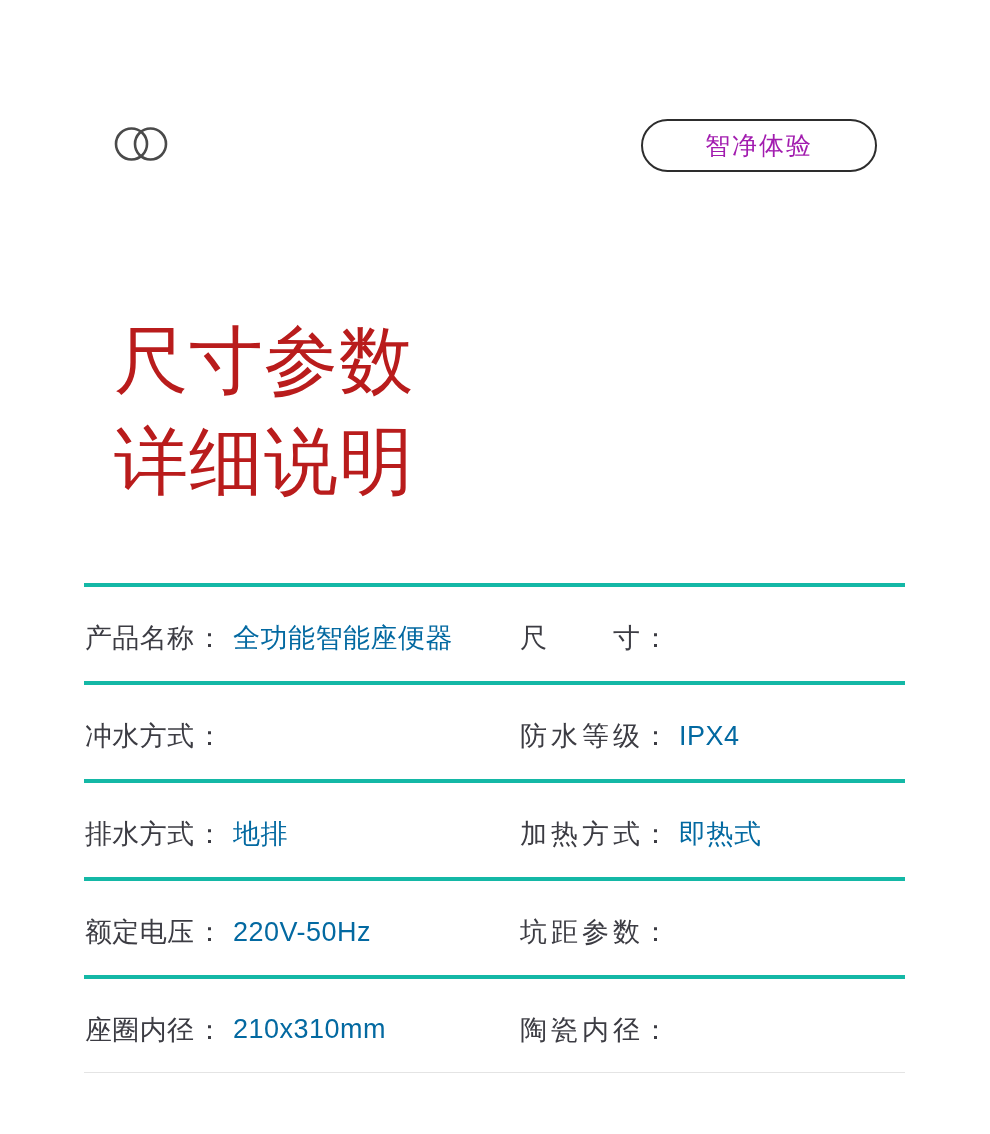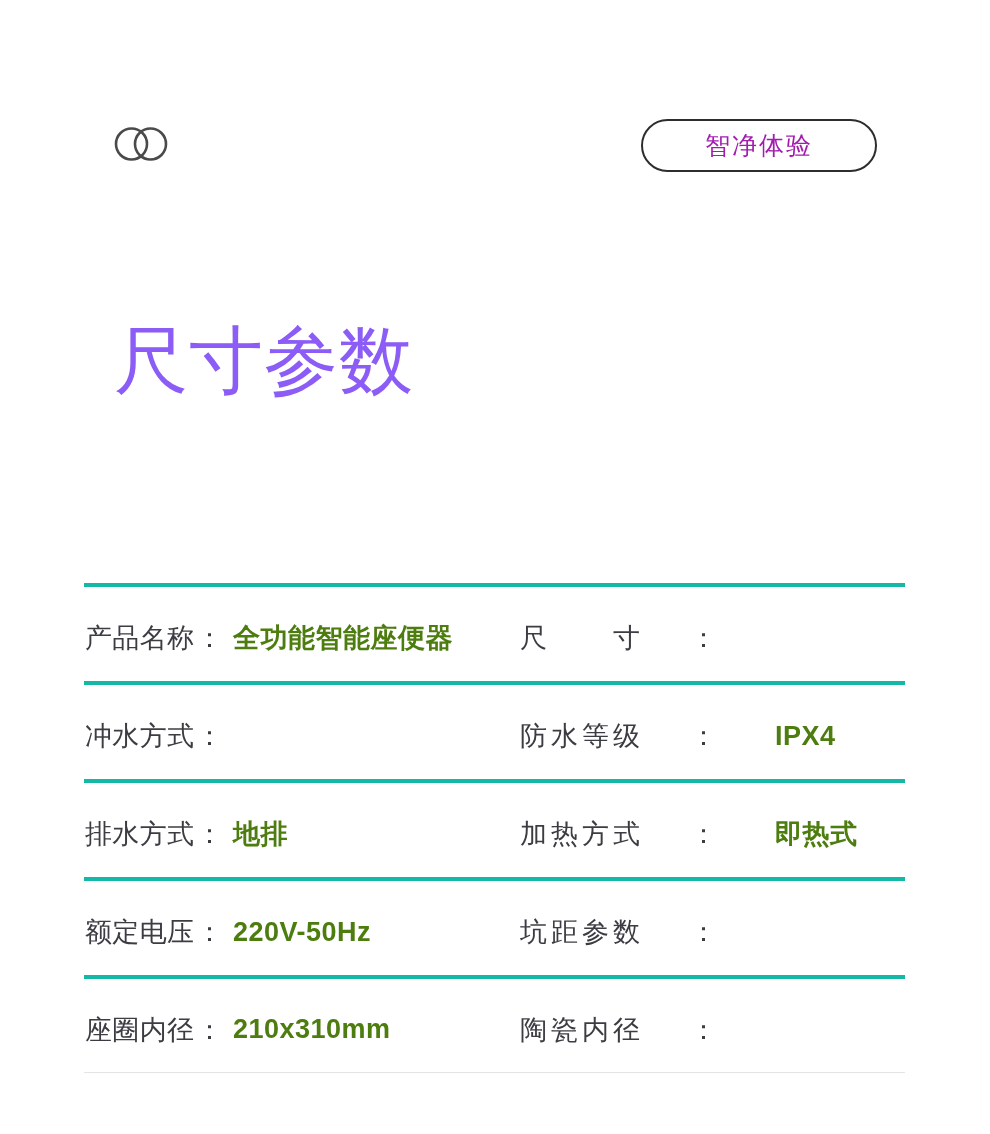--- a/index.html
+++ b/index.html
@@ -46,21 +46,21 @@
   }
 
   
   .page-title {
     position: absolute;
     left: 114px;
     top: 310px;
     font-size: 74px;
     line-height: 101px;
     font-weight: 500;
-    color: #8b5cf6;
+    color: #b91c1c;
     letter-spacing: 1px;
   }
 
   
   .spec-table {
     position: absolute;
     left: 84px;
     top: 583px;
     width: 821px;
   }
@@ -79,42 +79,42 @@
     position: absolute;
     top: 0;
     height: 100%;
     display: flex;
     align-items: center;
     padding-top: 8px;
     box-sizing: border-box;
     white-space: nowrap;
   }
   .cell.left  { left: 1px; }
-  .cell.right { left: 436px; gap: 48px; }
+  .cell.right { left: 436px; }
 
   .spec-label {
     display: inline-block;
     font-size: 27px;
     color: #3c3c43;
     text-align: justify;
     text-align-last: justify;
     text-justify: inter-character;
   }
   .cell.left  .spec-label { width: 109px; }
   .cell.right .spec-label { width: 120px; }
 
   .spec-colon {
     font-size: 27px;
     color: #3c3c43;
     margin-left: 2px;
   }
   .spec-value {
     font-size: 27px;
-    font-weight: 700;
-    color: #4d7c0f;
+    font-weight: 400;
+    color: #0369a1;
     margin-left: 10px;
     letter-spacing: 0.5px;
   }
 </style>
 </head>
 <body>
 
 <div class="canvas">
 
   <div class="logo">
@@ -123,20 +123,21 @@
       <circle cx="36.5" cy="18" r="15.5" fill="none" stroke="#4a4a4a" stroke-width="2.6"></circle>
     </svg>
   </div>
 
   <div class="badge">
     <span>智净体验</span>
   </div>
 
   <div class="page-title">
     <div>尺寸参数</div>
+    <div>详细说明</div>
   </div>
 
   <div class="spec-table">
 
     <div class="spec-row">
       <div class="cell left">
         <span class="spec-label">产品名称</span>
           <span class="spec-colon">：</span>
         <span class="spec-value">全功能智能座便器</span>
       </div>

